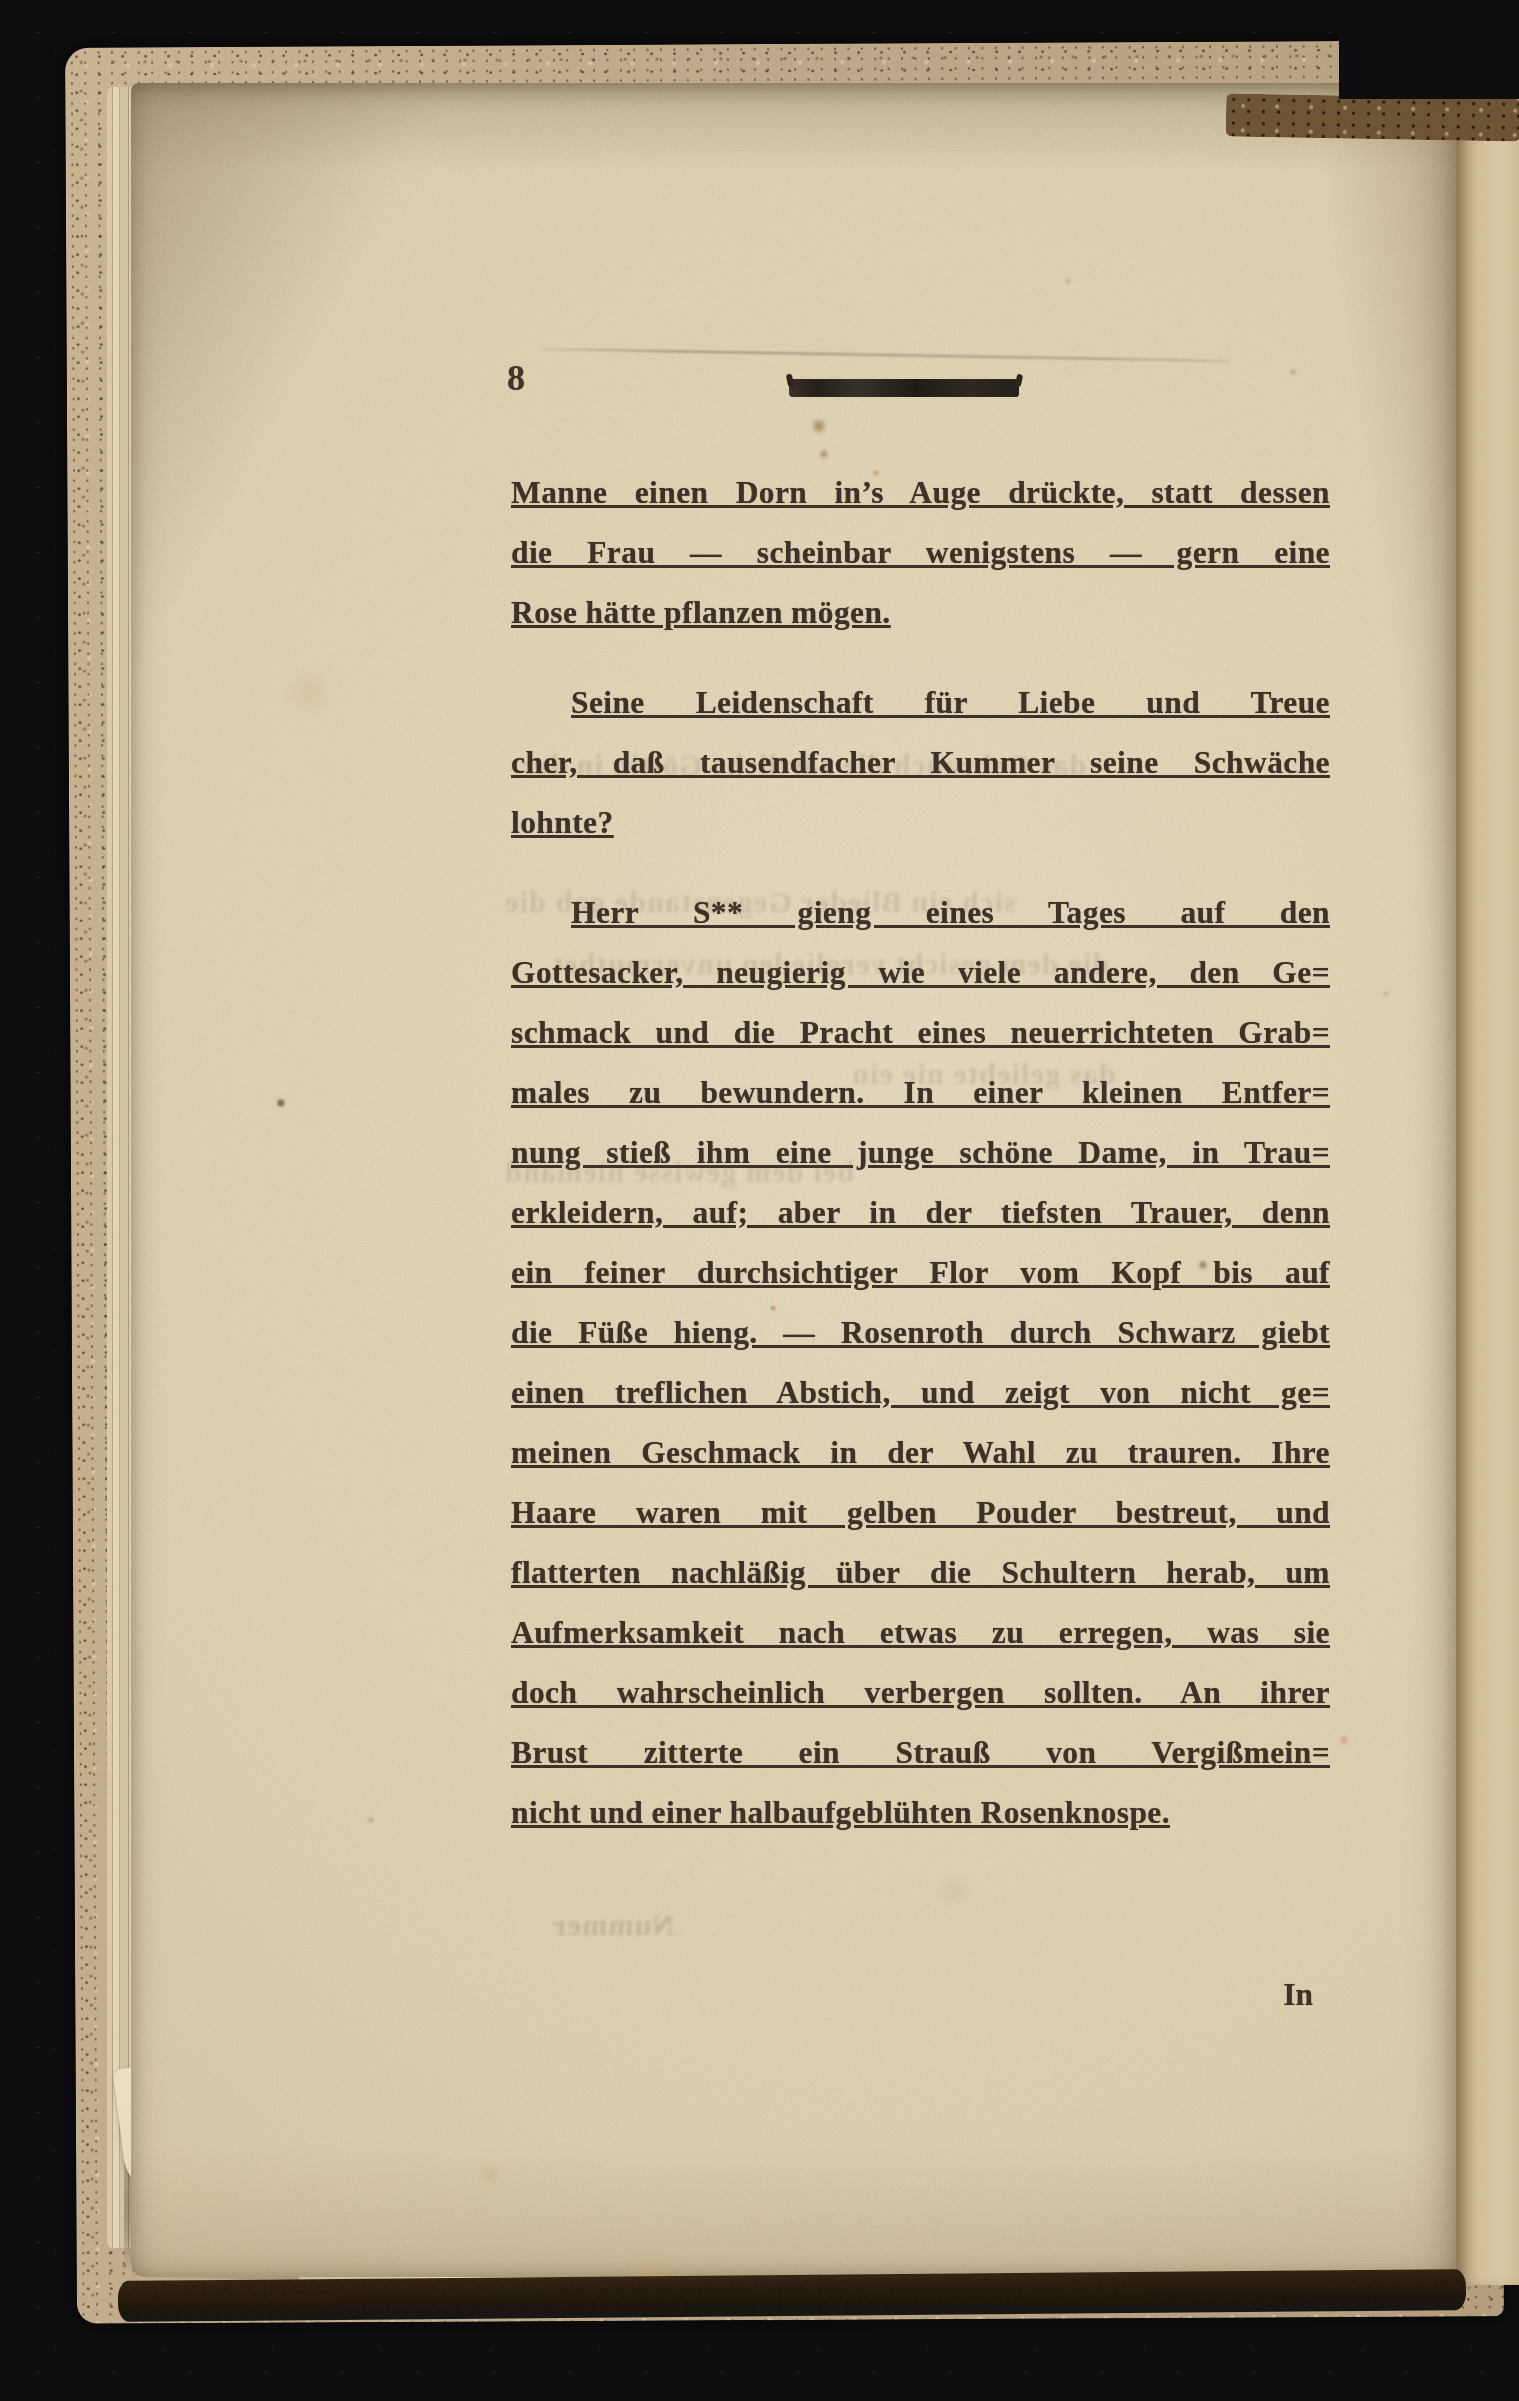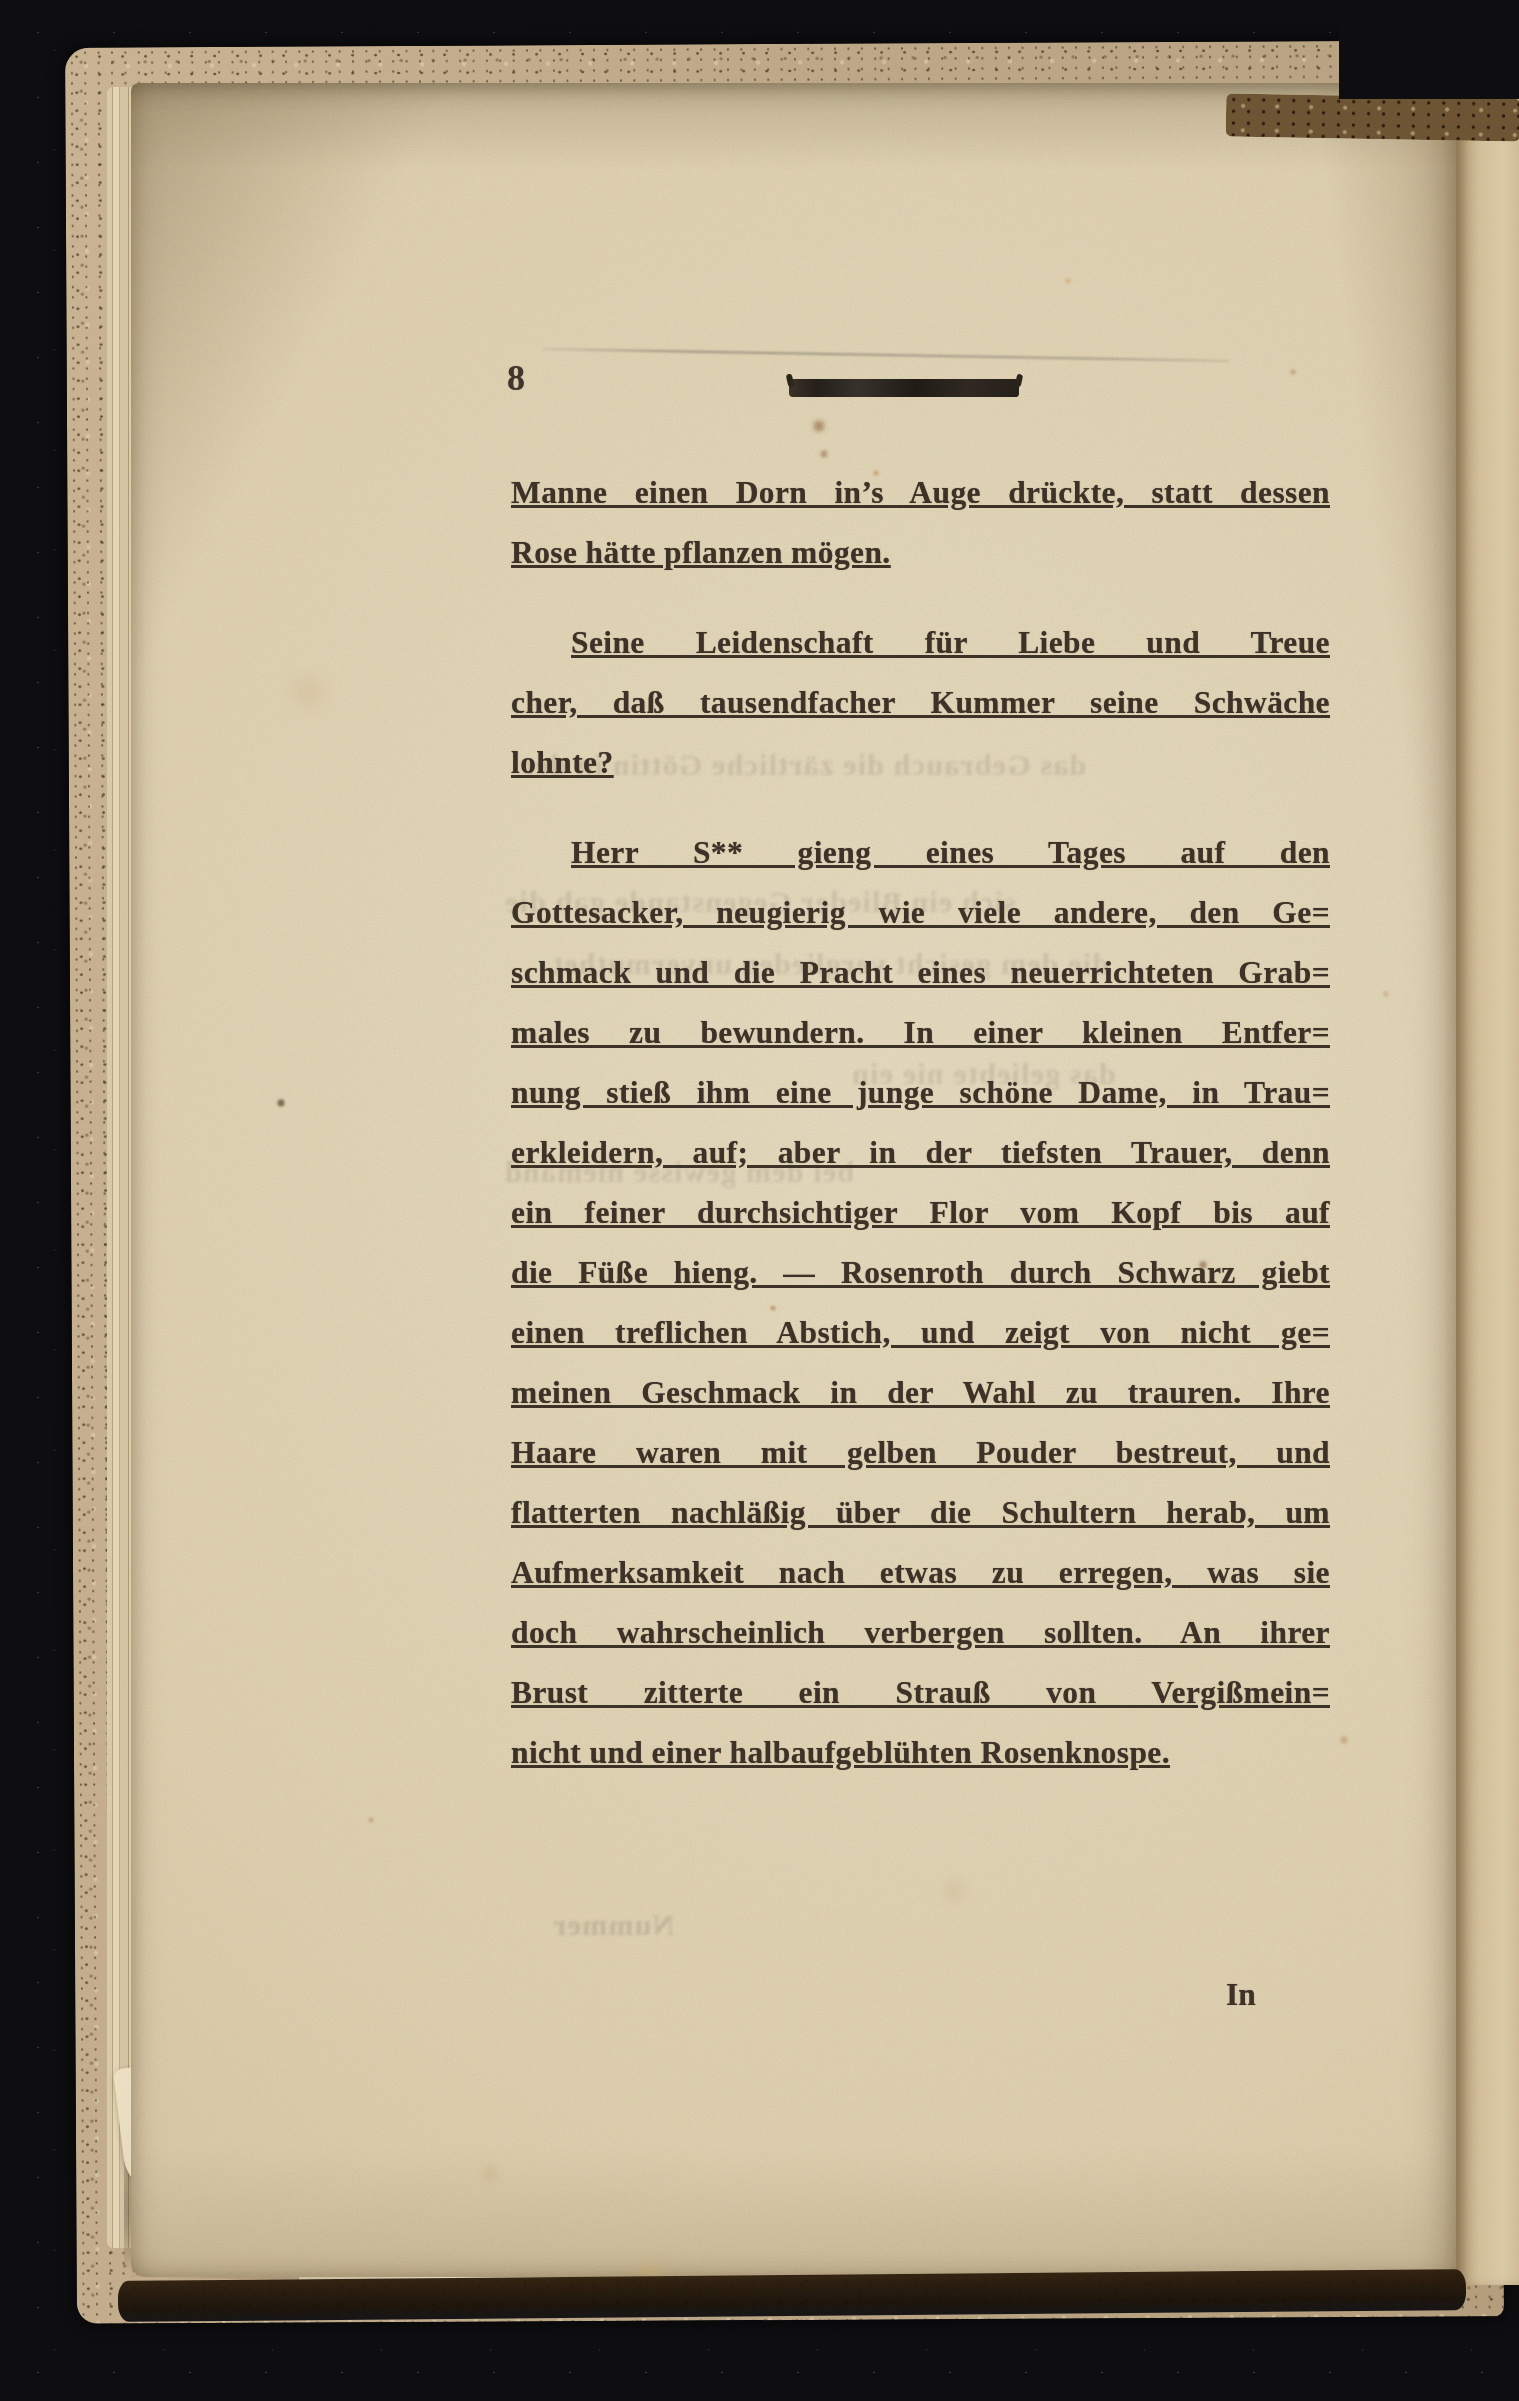--- a/index.html
+++ b/index.html
@@ -126,21 +126,21 @@
     position:absolute;left:380px;top:380px;width:819px;
     font:700 31.5px/60px "Liberation Serif","DejaVu Serif",serif;
     color:#3c3126;letter-spacing:0.4px;
     text-shadow:0 0 0.9px rgba(48,38,26,.6);
   }
   .tl{height:60px;text-align:justify;text-align-last:justify;overflow:visible;text-decoration:underline;}
   .tl.plain{text-align:center;text-align-last:left;}
   .tl.indent{padding-left:60px;width:759px;}
   .tl.pstart{margin-top:30px;}
   .catchword{
-    position:absolute;left:1095px;top:1882px;width:87px;
+    position:absolute;left:1095px;top:1882px;width:87px;text-align:right;
     font:700 31.5px/60px "Liberation Serif","DejaVu Serif",serif;color:#3c3126;
     text-shadow:0 0 0.9px rgba(48,38,26,.6);
   }
   
   .ghost{
     position:absolute;transform:scaleX(-1);
     font:700 30px/38px "Liberation Serif","DejaVu Serif",serif;
     color:#6f675a;opacity:.2;filter:blur(1.4px);
     letter-spacing:1.2px;white-space:nowrap;pointer-events:none;
   }
@@ -204,20 +204,21 @@
 
     <div class="ghost g1">das Gebrauch die zärtliche Göttin in der</div>
     <div class="ghost g2">sich ein Blieder Gegenstande gab die</div>
     <div class="ghost g3">die dem gesicht verglieden unvermuthet</div>
     <div class="ghost g4">das geliebte nie ein</div>
     <div class="ghost g5">bei dem gewisse niemand</div>
     <div class="ghost g6">Nummer</div>
 
     <div class="textblock">
       <div class="tl">Manne einen Dorn in’s Auge drückte, statt dessen</div>
+      <div class="tl">die Frau — scheinbar wenigstens — gern eine</div>
       <div class="tl plain">Rose hätte pflanzen mögen.</div>
       <div class="tl indent pstart">Seine Leidenschaft für Liebe und Treue</div>
       <div class="tl">cher, daß tausendfacher Kummer seine Schwäche</div>
       <div class="tl plain">lohnte?</div>
       <div class="tl indent pstart">Herr S** gieng eines Tages auf den</div>
       <div class="tl">Gottesacker, neugierig wie viele andere, den Ge=</div>
       <div class="tl">schmack und die Pracht eines neuerrichteten Grab=</div>
       <div class="tl">males zu bewundern. In einer kleinen Entfer=</div>
       <div class="tl">nung stieß ihm eine junge schöne Dame, in Trau=</div>
       <div class="tl">erkleidern, auf; aber in der tiefsten Trauer, denn</div>

